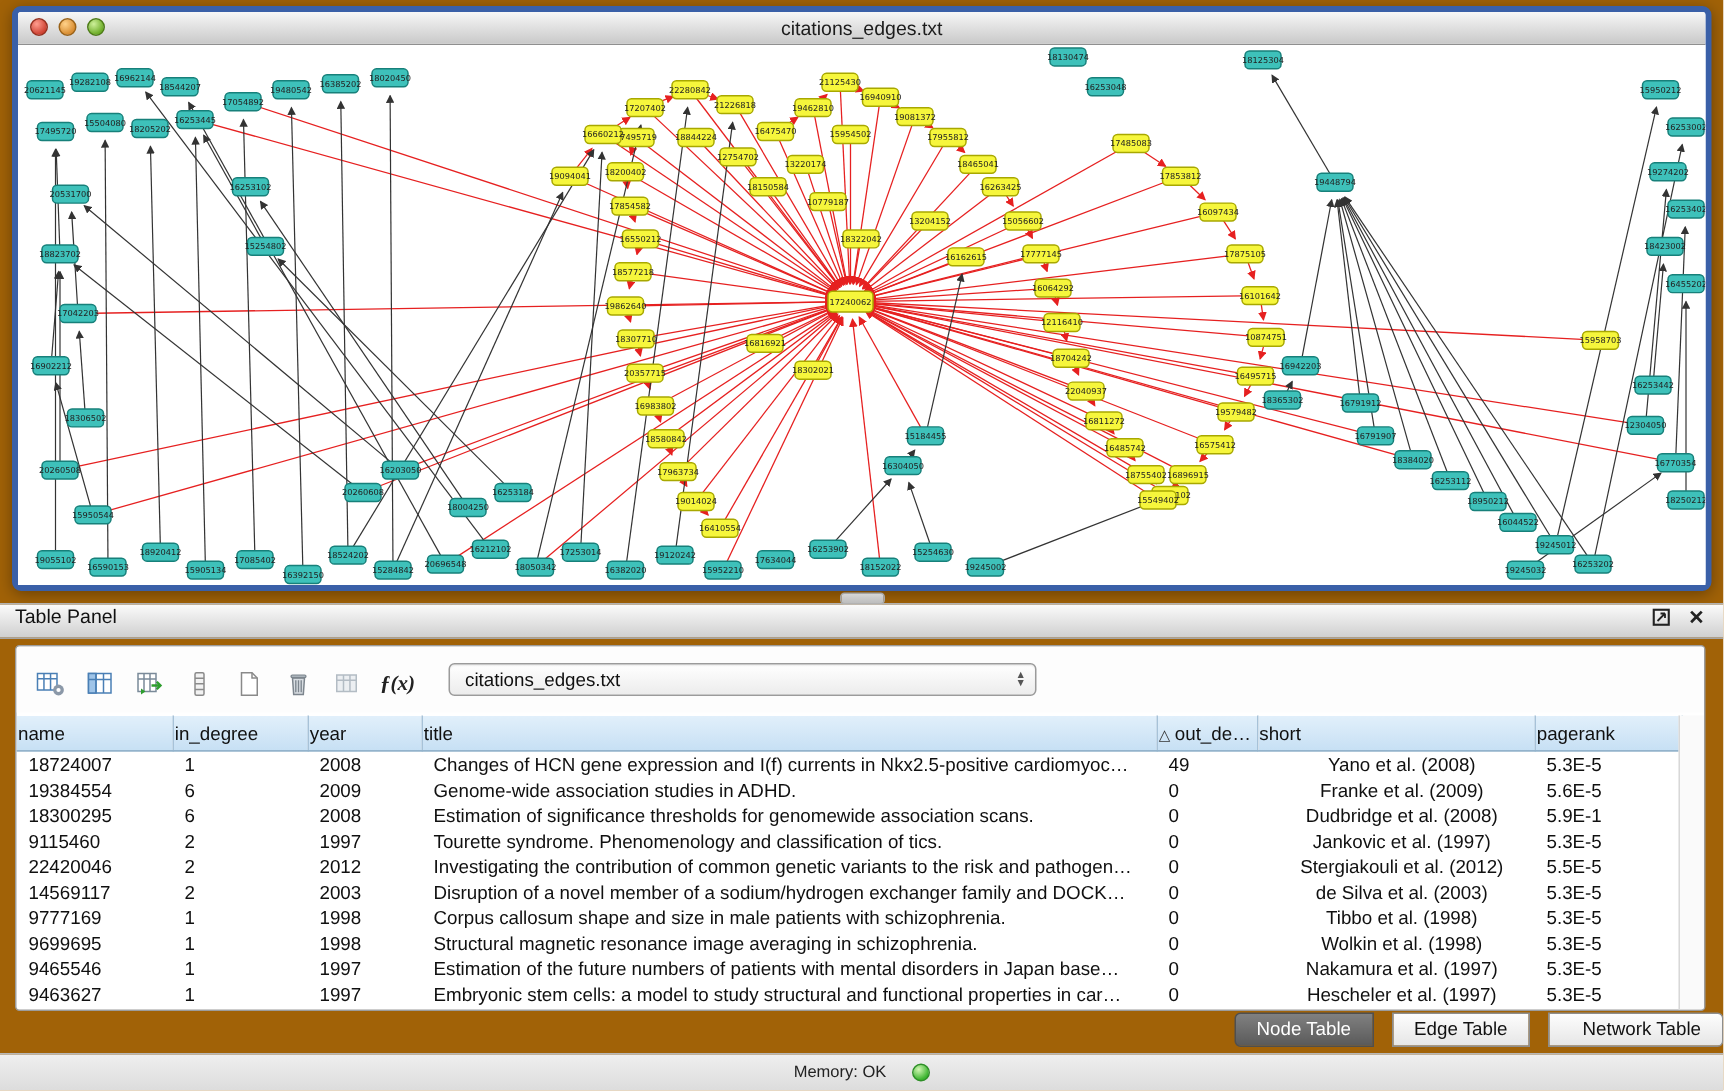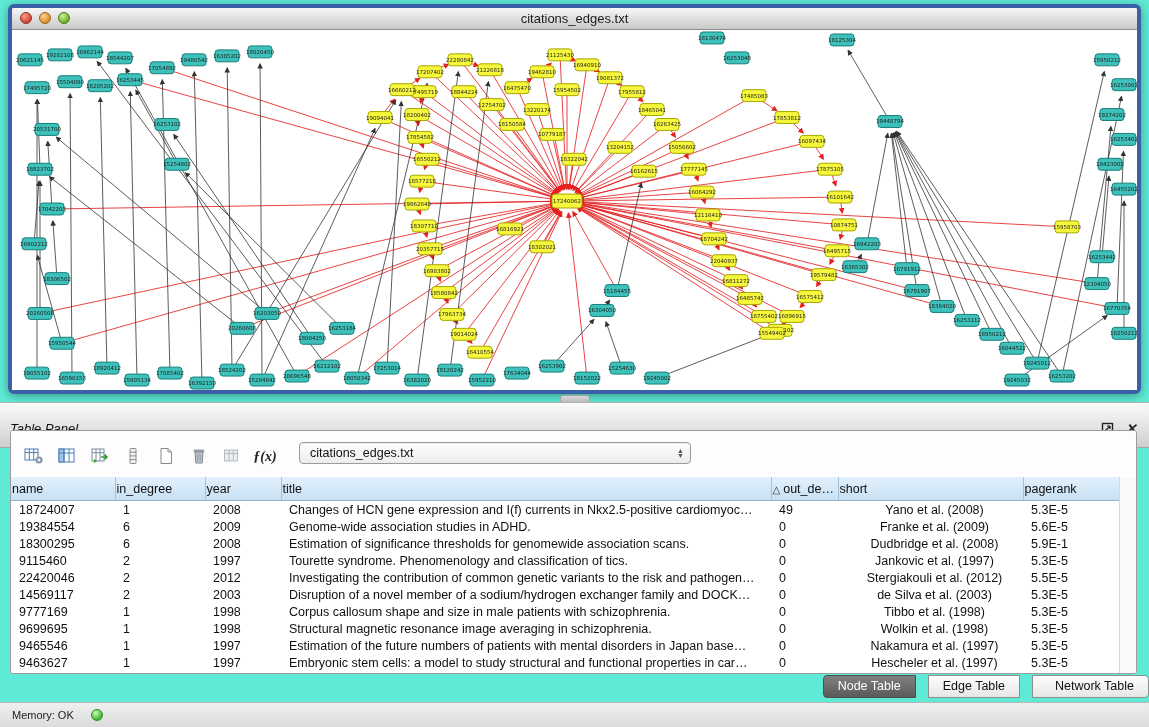--- a/index.html
+++ b/index.html
@@ -1,16 +1,16 @@
 <!DOCTYPE html>
 <html><head>
 <meta charset="utf-8">
 <style>
   html,body{margin:0;padding:0;}
-  .desktop{position:relative;width:1149px;height:727px;background:#5eead4;
+  .desktop{position:relative;width:1149px;height:727px;background:#a16207;
     font-family:"Liberation Sans",sans-serif;overflow:hidden;-webkit-font-smoothing:antialiased;}
 
   
   .net-window{position:absolute;left:8px;top:4px;width:1133px;height:390px;box-sizing:border-box;
     border:4px solid #3a60a8;border-radius:6px;background:#fff;box-shadow:0 2px 10px rgba(0,0,0,.35);}
   .titlebar{height:21px;background:linear-gradient(#f7f7f7,#c9c9c9);border-bottom:1px solid #8f8f8f;
     position:relative;border-radius:2px 2px 0 0;}
   .win-title{text-align:center;font-size:13px;line-height:21px;color:#1c1c1c;}
   .lights{position:absolute;left:8px;top:4px;display:flex;gap:7px;}
   .light{width:12px;height:12px;border-radius:50%;box-sizing:border-box;}
@@ -27,21 +27,21 @@
   .gnode text{font-family:"DejaVu Sans",sans-serif;font-size:5.5px;fill:#222;text-anchor:middle;}
 
   
   .divider{position:absolute;left:0;top:394px;width:1149px;height:8px;}
   .divider-handle{position:absolute;left:560px;top:1px;width:28px;height:6px;border-radius:3px;
     background:linear-gradient(#d6d6d6,#bdbdbd);border:1px solid #a6a6a6;}
 
   
   .table-panel{position:absolute;left:0;top:402px;width:1149px;height:300px;}
   .panel-header{height:22px;background:linear-gradient(#fbfbfb,#cfcfcf);border-top:1px solid #b2b2b2;
-    border-bottom:1px solid #a5a5a5;display:flex;align-items:flex-end;padding:11px 10px;font-size:13px;color:#111;font-style:italic;}
+    border-bottom:1px solid #a5a5a5;display:flex;align-items:flex-start;padding:0 10px;font-size:13px;color:#111;}
   .panel-header .spacer{flex:1;}
   .hdr-icon{width:16px;height:16px;display:flex;align-items:center;justify-content:center;margin-left:8px;
     color:#222;font-size:13px;font-weight:bold;cursor:default;}
 
   .table-card{position:absolute;left:10px;top:28px;width:1127px;height:244px;background:#fff;
     border:1px solid #9c9c9c;border-radius:3px;box-sizing:border-box;overflow:hidden;}
   .toolbar{height:44px;display:flex;align-items:center;gap:7px;padding:0 10px;background:#fdfdfd;}
   .tb-btn{width:26px;height:24px;display:flex;align-items:flex-end;justify-content:center;border-radius:3px;}
   .tb-btn svg{display:block;}
   .fx{font-family:"Liberation Serif",serif;font-style:italic;font-weight:bold;font-size:14px;color:#222;}
@@ -64,21 +64,21 @@
   .tabs-row{position:absolute;bottom:4px;width:100%;display:flex;justify-content:flex-end;gap:13px;}
   .tab{height:21px;line-height:21px;padding:0 14px;font-size:12.5px;border:1px solid #8d8d8d;
     background:linear-gradient(#fdfdfd,#e6e6e6);color:#111;margin-left:-1px;}
   .tab:first-child{border-radius:4px 0 0 4px;margin-left:0;}
   .tab:last-child{border-radius:0 4px 4px 0;padding-left:22px;}
   .tab.selected{background:linear-gradient(#808080,#5a5a5a);color:#fff;border-color:#4f4f4f;}
 
   
   .status-bar{position:absolute;left:0;bottom:0;width:1149px;height:25px;box-sizing:border-box;
     background:linear-gradient(#efefef,#dcdcdc);border-top:1px solid #b7b7b7;display:flex;align-items:center;
-    justify-content:flex-start;gap:17px;padding:0 12px;font-size:11px;color:#222;}
+    justify-content:center;gap:17px;padding:0 12px;font-size:11px;color:#222;}
   .mem-dot{width:12px;height:12px;border-radius:50%;box-sizing:border-box;
     background:radial-gradient(circle at 35% 30%,#d2f7b4,#3db531 70%);border:1px solid #2e8f27;}
 </style>
 </head>
 <body>
 
 <div class="desktop">
 
   <div class="net-window">
     <div class="titlebar">

